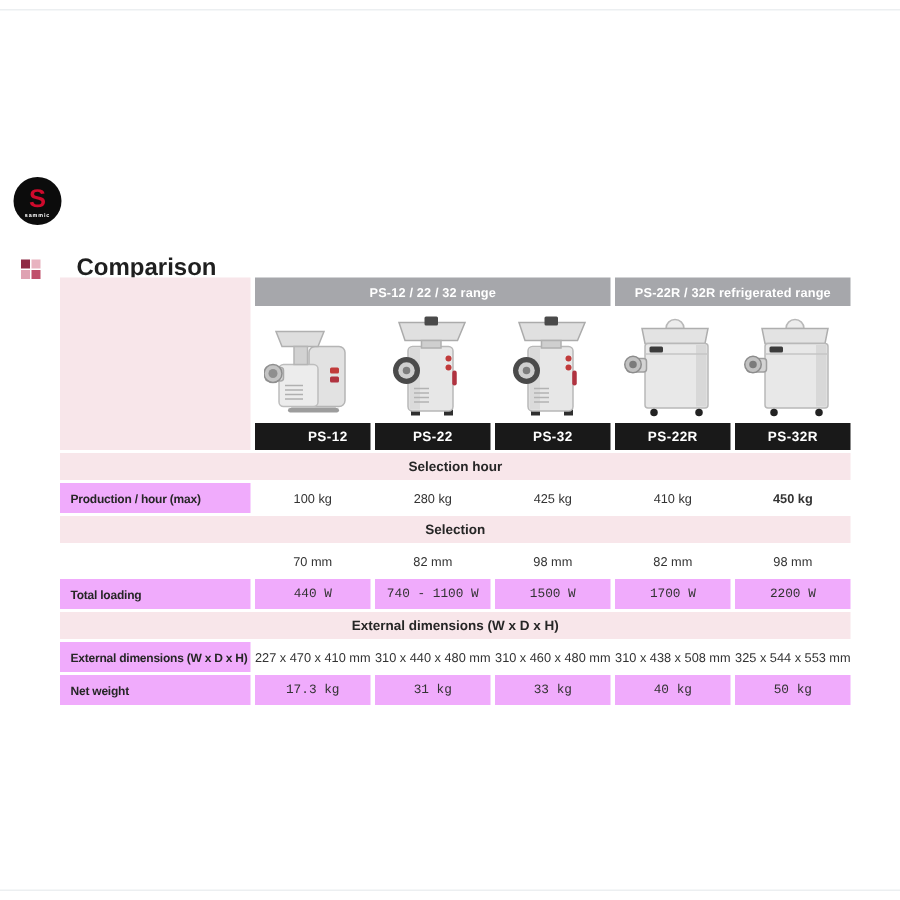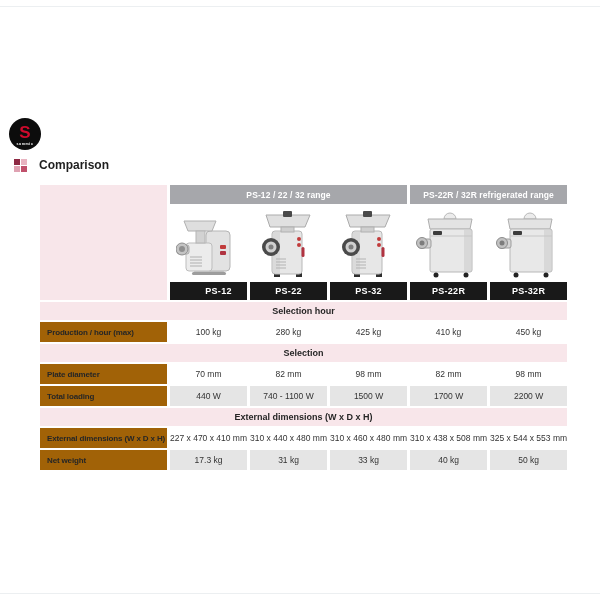--- a/index.html
+++ b/index.html
@@ -15,21 +15,21 @@
   .logo{position:absolute;left:8px;top:117px;width:34px;height:34px;}
 
   
   .heading{position:absolute;left:14px;top:154px;display:flex;align-items:center;gap:8px;}
   .grid-icon{display:grid;grid-template-columns:6px 6px;grid-template-rows:6px 6px;gap:1px;}
   .grid-icon span{display:block;}
   .gi-tl{background:#8e2a44;}
   .gi-tr{background:#e8b3c0;}
   .gi-bl{background:#dfa2b2;}
   .gi-br{background:#c0506b;}
-  .heading h1{margin:4px;font-size:12px;font-weight:700;color:#1f1f1f;letter-spacing:0;}
+  .heading h1{margin:16px;font-size:16px;font-weight:700;color:#1f1f1f;letter-spacing:0;}
 
   
   .table{
     position:absolute;left:40px;top:185px;width:522px;
     display:grid;
     grid-template-columns:127px repeat(5,1fr);
     grid-template-rows:19px 74px 18px 18px 20px 18px 20px 20px 18px 20px 20px;
     column-gap:3px;row-gap:2px;
     background:#ffffff;
   }
@@ -38,25 +38,25 @@
   .range-header{
     background:#a6a7ab;color:#ffffff;font-weight:700;font-size:8.5px;
     letter-spacing:0.1px;grid-row:1;
   }
   .img-cell{background:#ffffff;grid-row:2;align-items:flex-end;justify-content:center;padding-bottom:1px;}
   .name-bar{background:#191919;color:#ffffff;font-weight:700;font-size:9px;grid-row:3;letter-spacing:0.3px;}
   .section-header{
     background:#f8e6ea;font-weight:700;font-size:9px;color:#262626;grid-column:1 / -1;
   }
   .row-label{
-    background:#a16207;font-weight:700;font-size:8px;letter-spacing:-0.15px;color:#262626;
+    background:#f0abfc;font-weight:700;font-size:8px;letter-spacing:-0.15px;color:#262626;
     justify-content:flex-start;padding-left:7px;white-space:nowrap;
   }
   .row-value{background:#ffffff;color:#333333;white-space:nowrap;font-size:8.5px;}
-  .row-value.tint{background:#e5e5e5;}
+  .row-value.tint{background:#f0abfc;font-family:Liberation Mono, monospace;}
   svg{display:block;}
 </style>
 </head>
 <body>
 
 <div class="hairline top"></div>
 <div class="hairline bottom"></div>
 
 <div class="logo">
   <svg width="34" height="34" viewBox="0 0 34 34">
@@ -181,23 +181,22 @@
     <div class="cell name-bar" style="grid-area: 3 / 3;">PS-22</div>
     <div class="cell name-bar" style="grid-area: 3 / 4;">PS-32</div>
     <div class="cell name-bar" style="grid-area: 3 / 5; text-align: right;">PS-22R</div>
     <div class="cell name-bar" style="grid-area: 3 / 6;">PS-32R</div>
     <div class="cell section-header" style="grid-row: 4;">Selection hour</div>
     <div class="cell row-label" style="grid-area: 5 / 1;">Production / hour (max)</div>
     <div class="cell row-value" style="grid-area: 5 / 2;">100 kg</div>
     <div class="cell row-value" style="grid-area: 5 / 3;">280 kg</div>
     <div class="cell row-value" style="grid-area: 5 / 4;">425 kg</div>
     <div class="cell row-value" style="grid-area: 5 / 5;">410 kg</div>
-    <div class="cell row-value" style="grid-area: 5 / 6;">450 kg</div>
+    <div class="cell row-value" style="grid-area: 5 / 6; font-weight: bold;">450 kg</div>
     <div class="cell section-header" style="grid-row: 6;">Selection</div>
-    <div class="cell row-label" style="grid-area: 7 / 1;">Plate diameter</div>
     <div class="cell row-value" style="grid-area: 7 / 2;">70 mm</div>
     <div class="cell row-value" style="grid-area: 7 / 3;">82 mm</div>
     <div class="cell row-value" style="grid-area: 7 / 4;">98 mm</div>
     <div class="cell row-value" style="grid-area: 7 / 5;">82 mm</div>
     <div class="cell row-value" style="grid-area: 7 / 6;">98 mm</div>
     <div class="cell row-label" style="grid-area: 8 / 1;">Total loading</div>
     <div class="cell row-value tint" style="grid-area: 8 / 2;">440 W</div>
     <div class="cell row-value tint" style="grid-area: 8 / 3;">740 - 1100 W</div>
     <div class="cell row-value tint" style="grid-area: 8 / 4;">1500 W</div>
     <div class="cell row-value tint" style="grid-area: 8 / 5;">1700 W</div>

